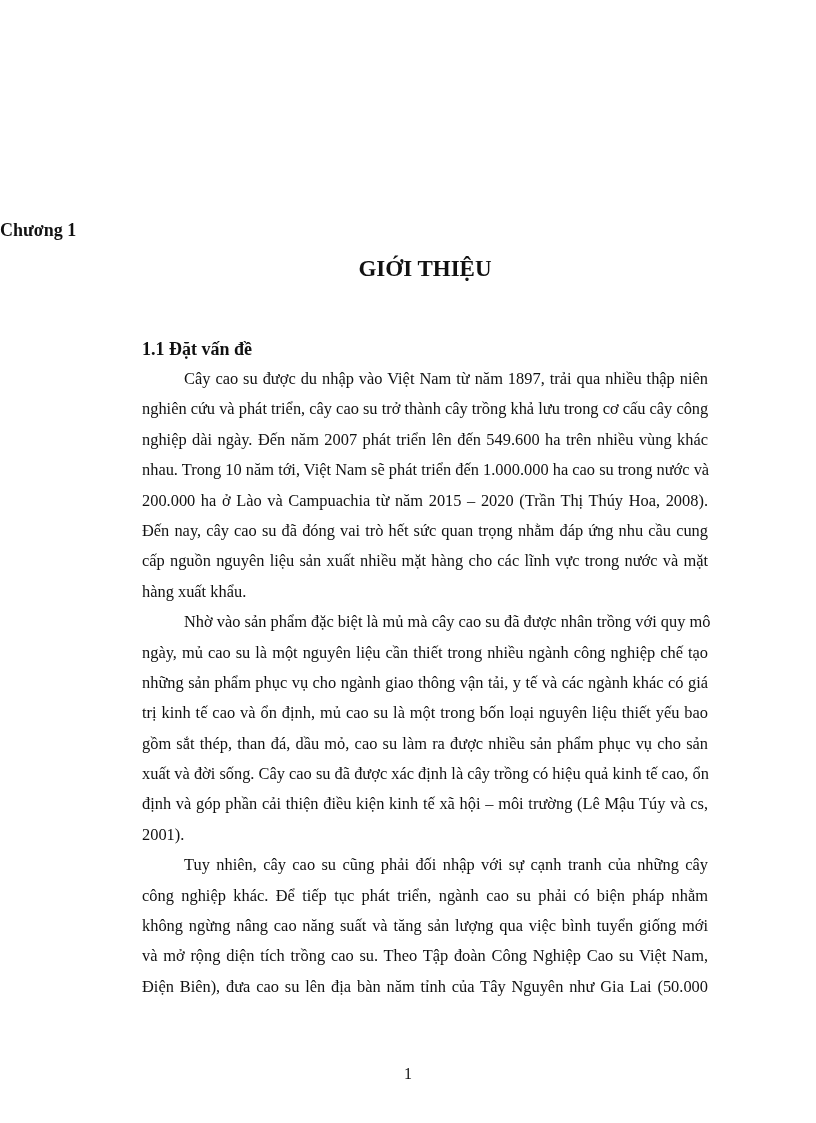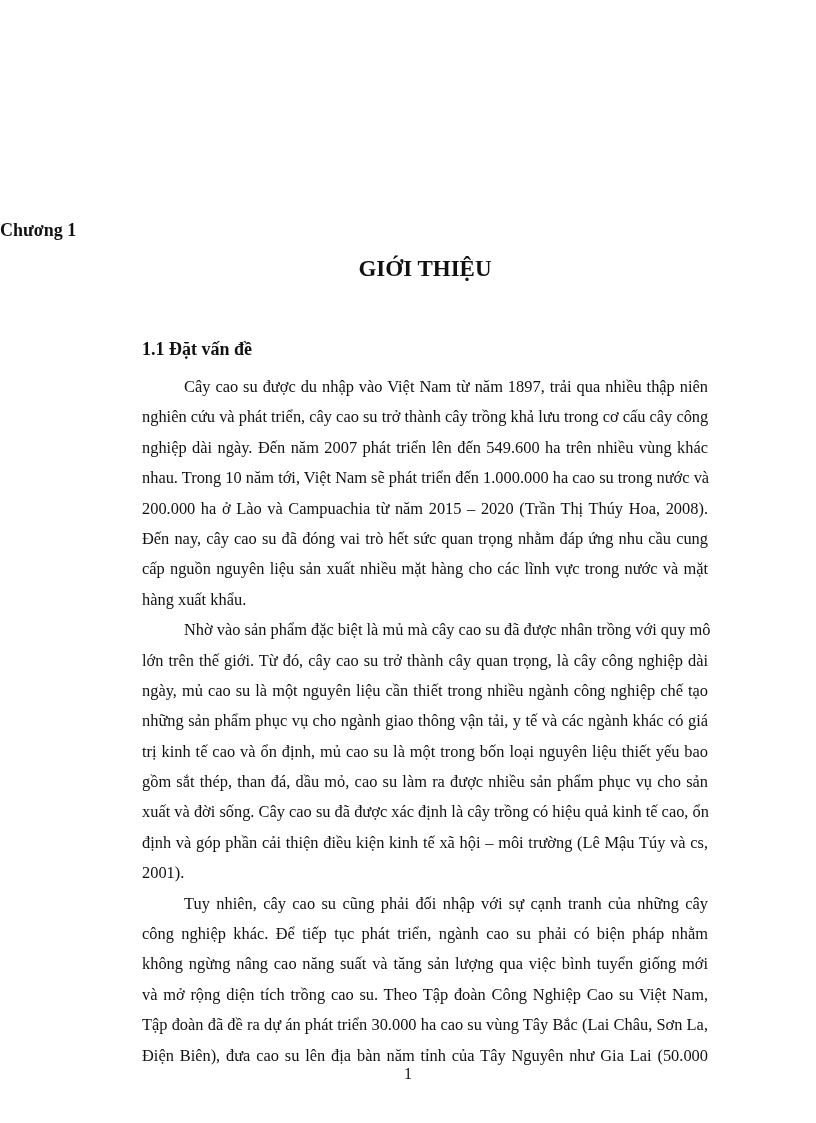--- a/index.html
+++ b/index.html
@@ -16,21 +16,21 @@
   .chapter-title {
     position: absolute; left: 17px; width: 816px; top: 254px;
     text-align: center; font-weight: bold; font-size: 23px; line-height: 30px;
   }
   .section-heading {
     position: absolute; left: 142px; top: 338px;
     font-weight: bold; font-size: 18px; line-height: 22px;
   }
   .body {
     position: absolute; left: 142px; top: 364px; width: 566px;
-    font-size: 16.4px; line-height: 30.4px; text-align: justify; margin-top: 8px;
+    font-size: 16.4px; line-height: 30.4px; text-align: justify;
   }
   .line { display: block; white-space: nowrap; text-align-last: justify; text-align: justify; height: 30.4px; }
   .line.last { text-align-last: left; }
   .indent { padding-left: 42px; }
   .page-number {
     position: absolute; left: 0; width: 816px; top: 1064px;
     text-align: center; font-size: 16px; line-height: 20px;
   }
 </style>
 </head>
@@ -44,30 +44,28 @@
   <div class="body" id="body-lines">
       <span class="line indent">Cây cao su được du nhập vào Việt Nam từ năm 1897, trải qua nhiều thập niên</span>
       <span class="line">nghiên cứu và phát triển, cây cao su trở thành cây trồng khả lưu trong cơ cấu cây công</span>
       <span class="line">nghiệp dài ngày. Đến năm 2007 phát triển lên đến 549.600 ha trên nhiều vùng khác</span>
       <span class="line">nhau. Trong 10 năm tới, Việt Nam sẽ phát triển đến 1.000.000 ha cao su trong nước và</span>
       <span class="line">200.000 ha ở Lào và Campuachia từ năm 2015 – 2020 (Trần Thị Thúy Hoa, 2008).</span>
       <span class="line">Đến nay, cây cao su đã đóng vai trò hết sức quan trọng nhằm đáp ứng nhu cầu cung</span>
       <span class="line">cấp nguồn nguyên liệu sản xuất nhiều mặt hàng cho các lĩnh vực trong nước và mặt</span>
       <span class="line last">hàng xuất khẩu.</span>
       <span class="line indent">Nhờ vào sản phẩm đặc biệt là mủ mà cây cao su đã được nhân trồng với quy mô</span>
-      <span class="line">lớn trên thế giới. Từ đó, cây cao su trở thành cây quan trọng, là cây công nghiệp dài</span>
       <span class="line">ngày, mủ cao su là một nguyên liệu cần thiết trong nhiều ngành công nghiệp chế tạo</span>
       <span class="line">những sản phẩm phục vụ cho ngành giao thông vận tải, y tế và các ngành khác có giá</span>
       <span class="line">trị kinh tế cao và ổn định, mủ cao su là một trong bốn loại nguyên liệu thiết yếu bao</span>
       <span class="line">gồm sắt thép, than đá, dầu mỏ, cao su làm ra được nhiều sản phẩm phục vụ cho sản</span>
       <span class="line">xuất và đời sống. Cây cao su đã được xác định là cây trồng có hiệu quả kinh tế cao, ổn</span>
       <span class="line">định và góp phần cải thiện điều kiện kinh tế xã hội – môi trường (Lê Mậu Túy và cs,</span>
       <span class="line last">2001).</span>
       <span class="line indent"> Tuy nhiên, cây cao su cũng phải đối nhập với sự cạnh tranh của những cây</span>
       <span class="line">công nghiệp khác. Để tiếp tục phát triển, ngành cao su phải có biện pháp nhằm</span>
       <span class="line">không ngừng nâng cao năng suất và tăng sản lượng qua việc bình tuyển giống mới</span>
       <span class="line">và mở rộng diện tích trồng cao su. Theo Tập đoàn Công Nghiệp Cao su Việt Nam,</span>
-      <span class="line">Tập đoàn đã đề ra dự án phát triển 30.000 ha cao su vùng Tây Bắc (Lai Châu, Sơn La,</span>
       <span class="line">Điện Biên), đưa cao su lên địa bàn năm tỉnh của Tây Nguyên như Gia Lai (50.000</span>
     </div>
 
   <div class="page-number">1</div>
 </div>
 
 </body></html>

